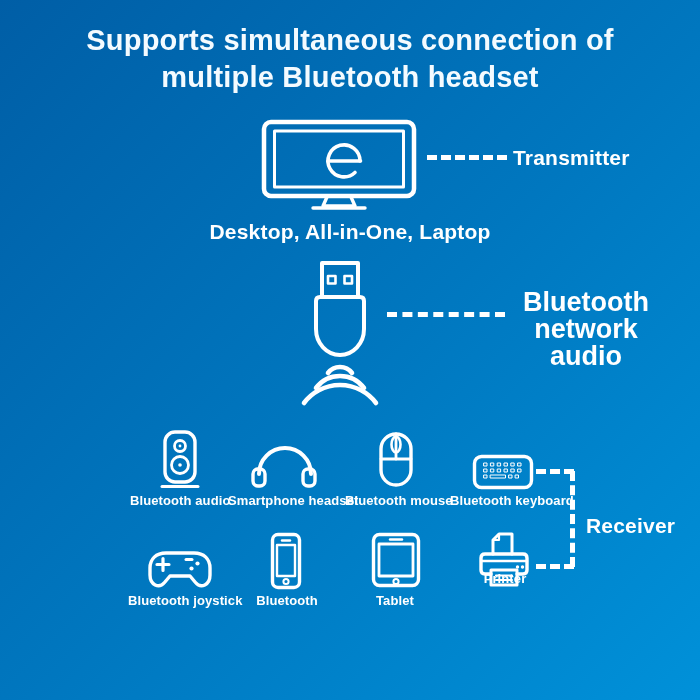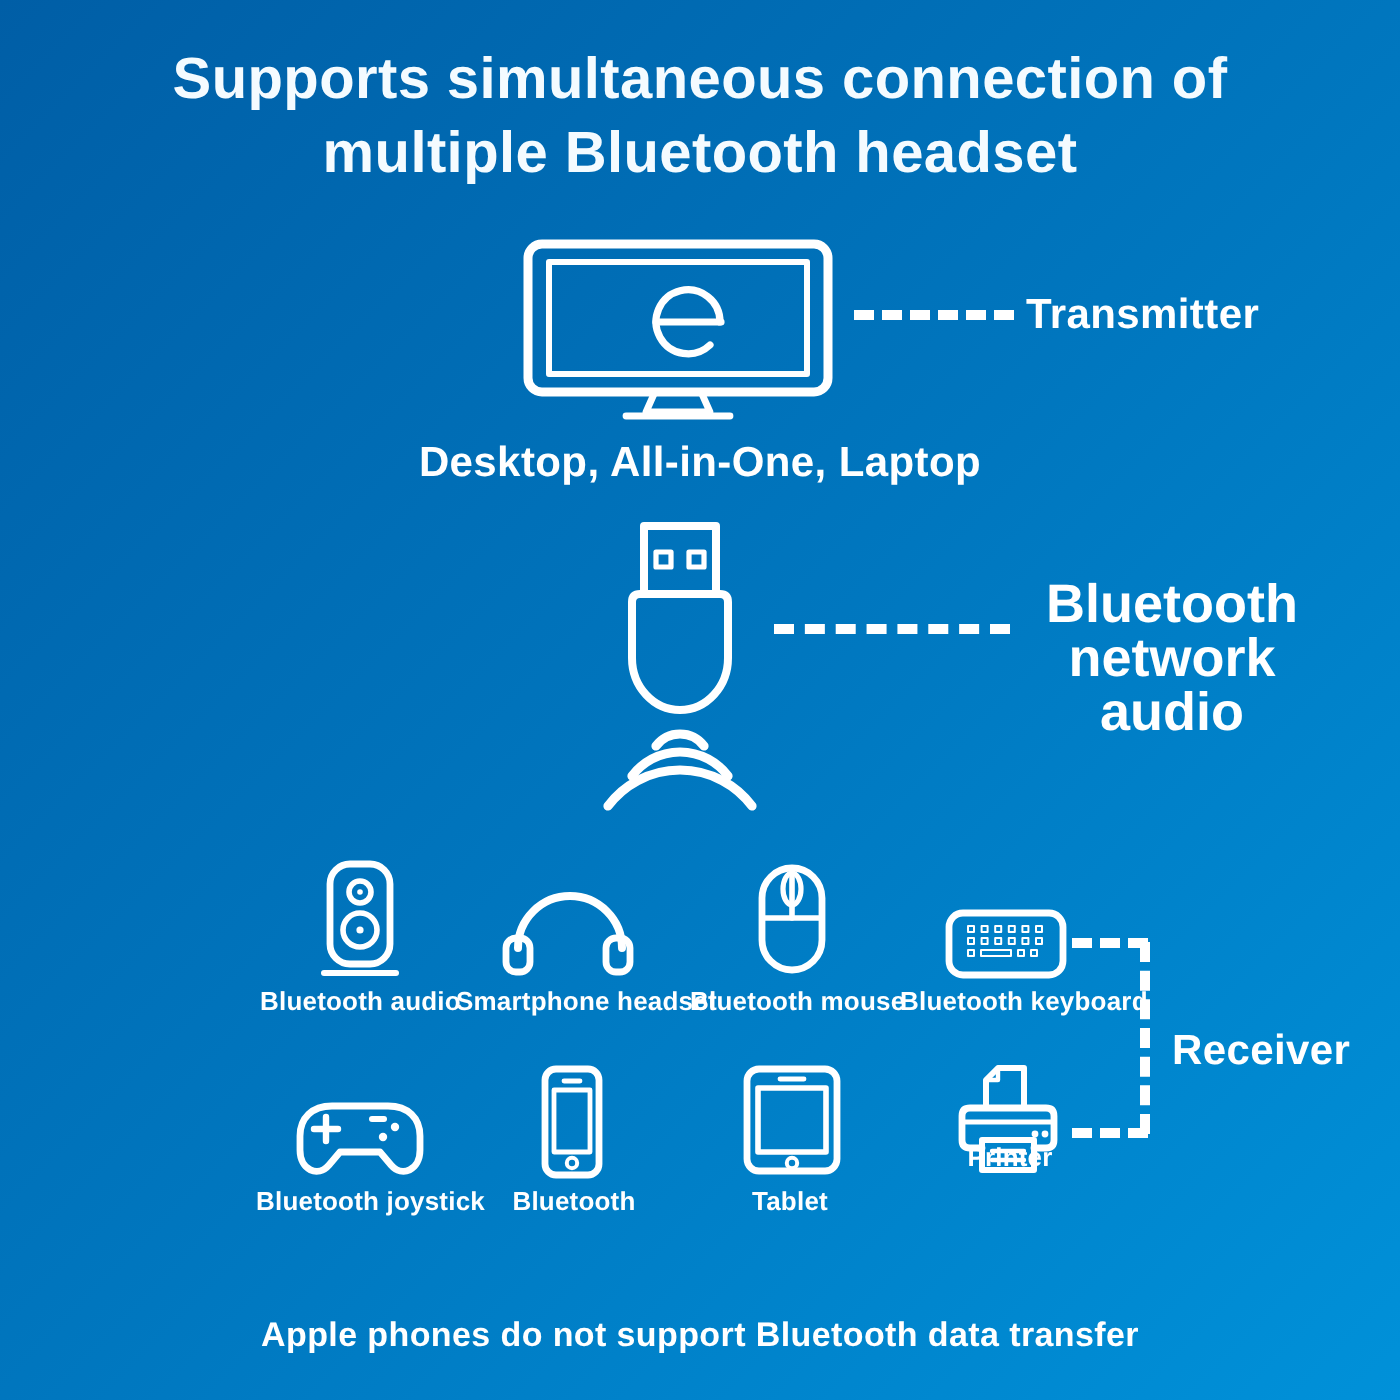--- a/index.html
+++ b/index.html
@@ -148,15 +148,14 @@
     <circle class="fill" cx="45.5" cy="37" r="1.7"></circle>
     <rect x="14" y="40" width="26" height="15" stroke-width="3"></rect>
     <path d="M 19,45.5 L 35,45.5 M 19,50 L 35,50" stroke-width="2.2"></path>
   </svg>
 
   <div class="abs devlabel" style="left:128px;top:593px;width:106px;">Bluetooth joystick</div>
   <div class="abs devlabel" style="left:237px;top:593px;width:100px;">Bluetooth</div>
   <div class="abs devlabel" style="left:345px;top:593px;width:100px;">Tablet</div>
   <div class="abs devlabel" style="left:455px;top:571px;width:100px;">Printer</div>
 
-  <div class="abs footer">Apple phones do not support Bluetooth data transfer</div>
 
 </div>
 
 </body></html>

